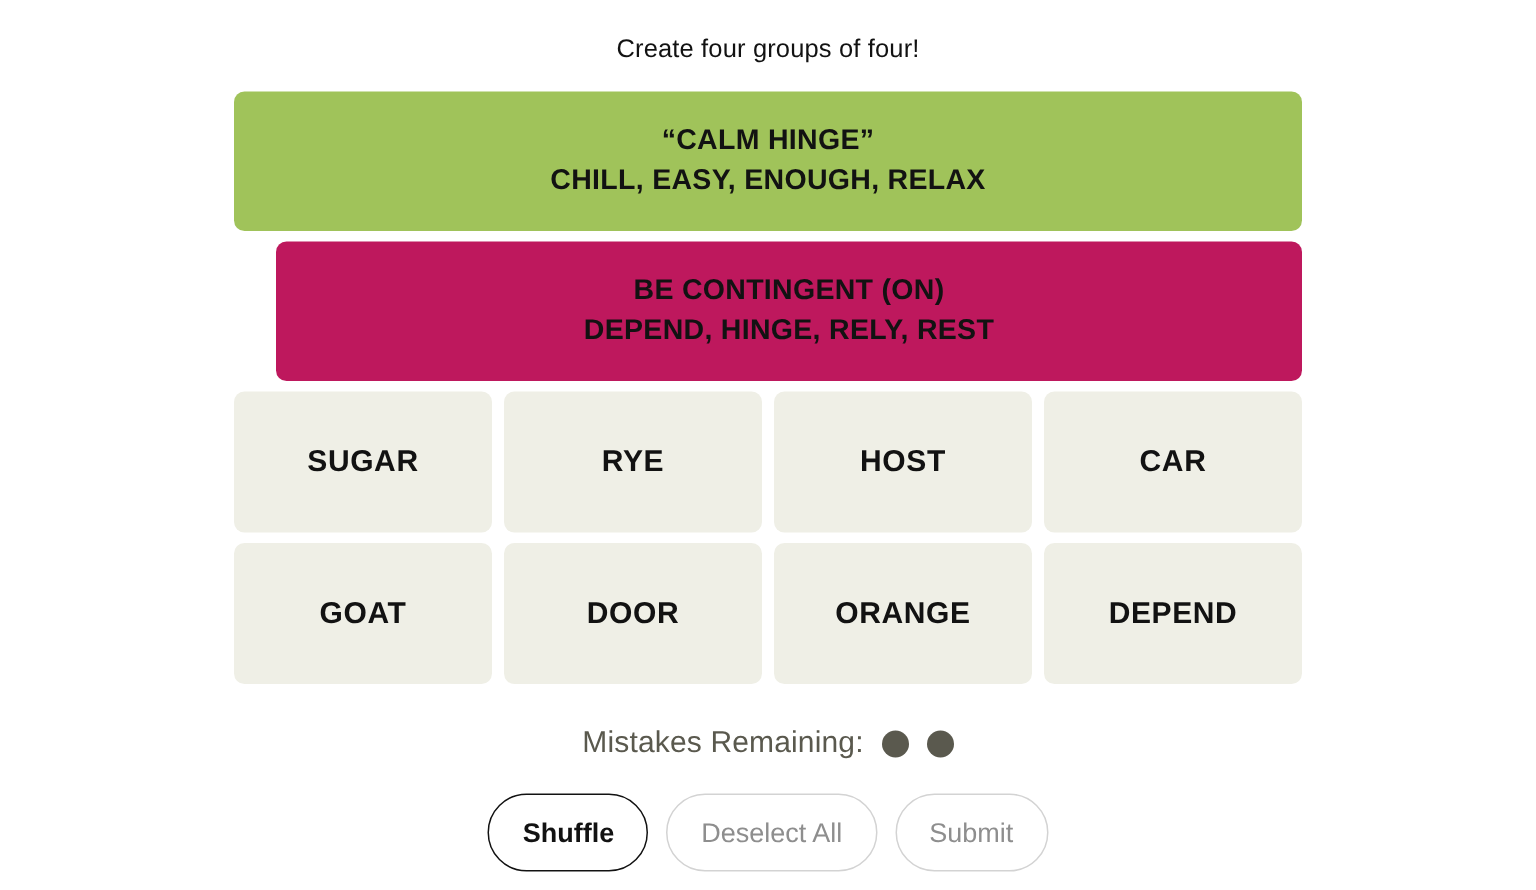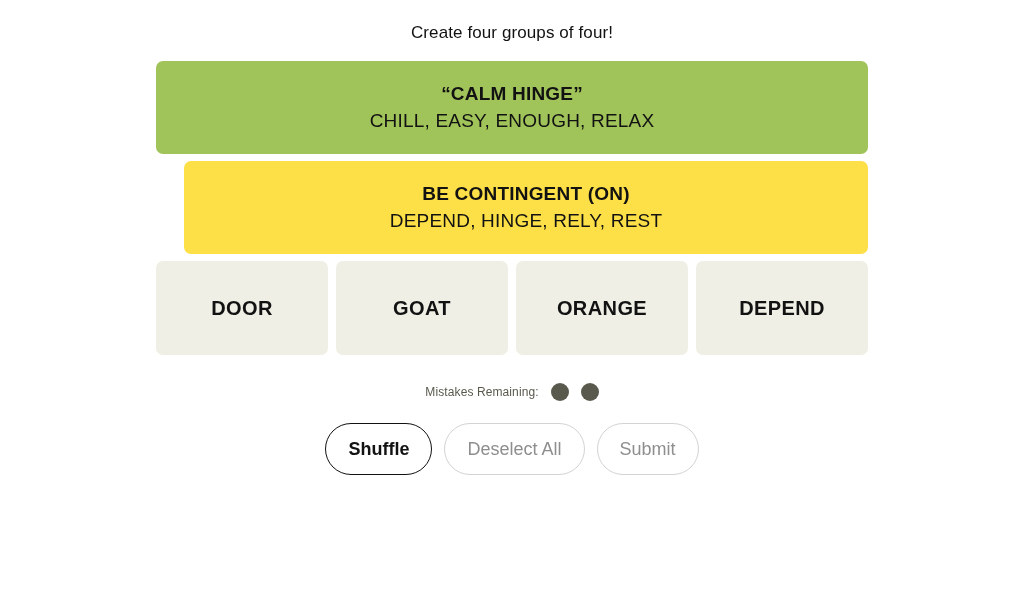--- a/index.html
+++ b/index.html
@@ -57,21 +57,21 @@
   }
   .solved-title {
     font-size: 19px;
     font-weight: 700;
     letter-spacing: 0.2px;
     line-height: 24px;
     text-align: center;
   }
   .solved-members {
     font-size: 19px;
-    font-weight: 400;
+    font-weight: 700;
     letter-spacing: 0.2px;
     line-height: 24px;
     text-align: center;
   }
 
   
   .tile-row {
     display: grid;
     grid-template-columns: repeat(4, 1fr);
     gap: 8px;
@@ -95,21 +95,21 @@
 
   
   .mistakes {
     margin-top: 28px;
     display: flex;
     align-items: center;
     justify-content: center;
     gap: 12px;
   }
   .mistakes-label {
-    font-size: 12px;
+    font-size: 20px;
     color: #5a594e;
     letter-spacing: 0.1px;
   }
   .dots {
     display: flex;
     align-items: center;
     gap: 12px;
   }
   .dot {
     width: 18px;
@@ -159,32 +159,46 @@
 
   <div class="instruction">Create four groups of four!</div>
 
   <div class="board">
 
     <div class="solved-band" id="solved-0" style="background: rgb(160, 195, 90);">
       <div class="solved-title">“CALM HINGE”</div>
       <div class="solved-members">CHILL, EASY, ENOUGH, RELAX</div>
     </div>
 
-    <div class="solved-band" id="solved-1" style="background: #fde047; margin-left: 28px;">
+    <div class="solved-band" id="solved-1" style="background: #be185d; margin-left: 28px;">
       <div class="solved-title">BE CONTINGENT (ON)</div>
       <div class="solved-members">DEPEND, HINGE, RELY, REST</div>
     </div>
 
-
     <div class="tile-row">
       <div class="tile">
+        <span class="tile-label">SUGAR</span>
+      </div>
+      <div class="tile">
+        <span class="tile-label">RYE</span>
+      </div>
+      <div class="tile">
+        <span class="tile-label">HOST</span>
+      </div>
+      <div class="tile">
+        <span class="tile-label">CAR</span>
+      </div>
+    </div>
+
+    <div class="tile-row">
+      <div class="tile">
+        <span class="tile-label">GOAT</span>
+      </div>
+      <div class="tile">
         <span class="tile-label">DOOR</span>
-      </div>
-      <div class="tile">
-        <span class="tile-label">GOAT</span>
       </div>
       <div class="tile">
         <span class="tile-label">ORANGE</span>
       </div>
       <div class="tile">
         <span class="tile-label">DEPEND</span>
       </div>
     </div>
 
   </div>

